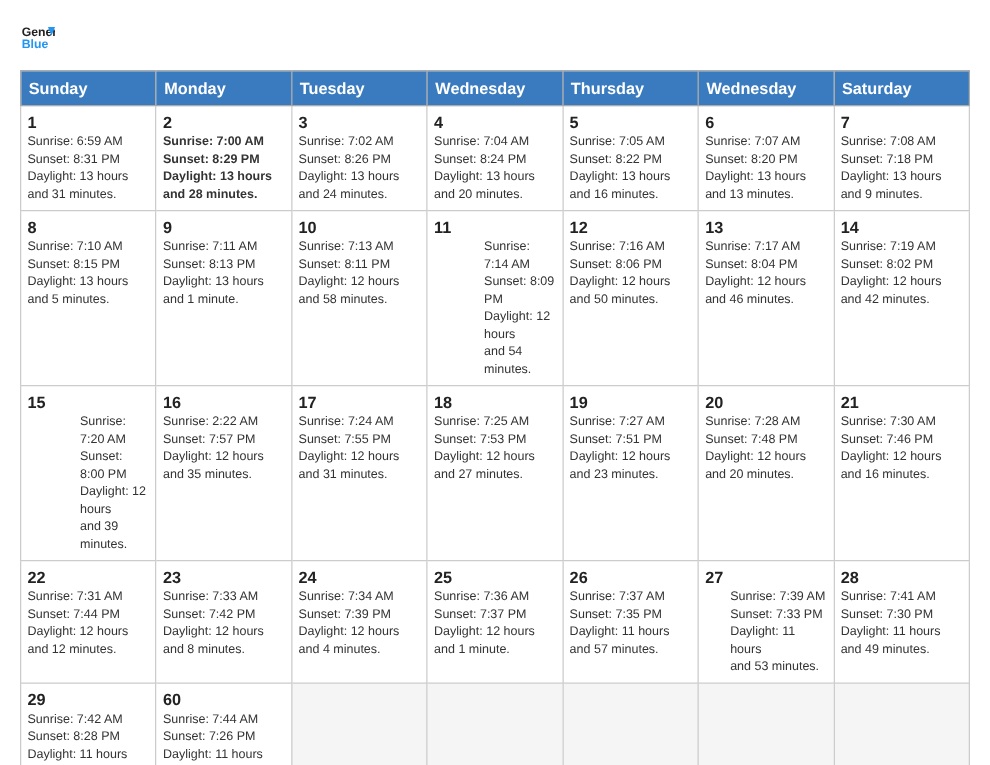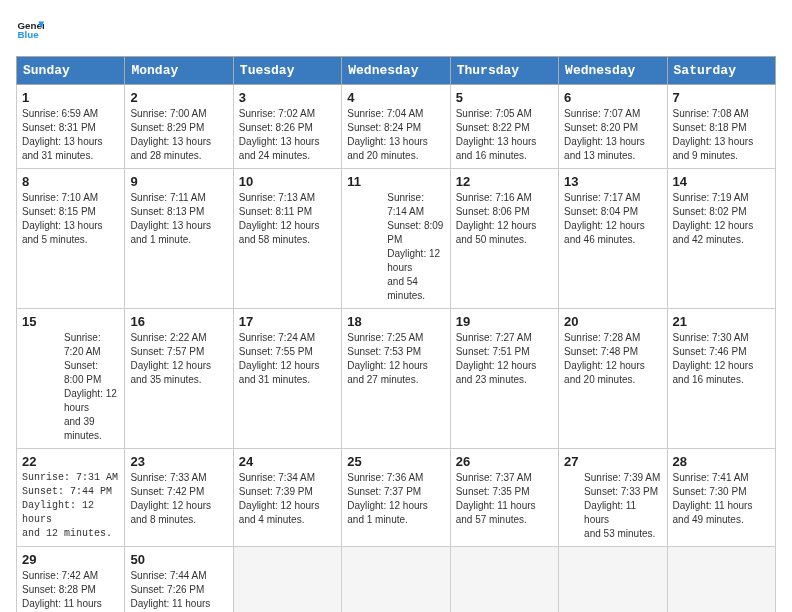--- a/index.html
+++ b/index.html
@@ -43,21 +43,20 @@
       table-layout: fixed;
     }
     th {
       background-color: #3a7bbf;
       color: #fff;
       text-align: left;
       padding: 6px 6px;
       font-size: 13px;
       font-weight: bold;
       border: 1px solid #aaa;
-      font-family: Liberation Mono, monospace;
     }
     td {
       vertical-align: top;
       padding: 5px 5px;
       border: 1px solid #ccc;
       font-size: 10.5px;
       color: #222;
       background: #fff;
       height: 80px;
     }
@@ -112,21 +111,21 @@
   <tr>
         <td>
           <span class="day-num">1</span>
           <div class="day-info" style="white-space: pre-line;">Sunrise: 6:59 AM
 Sunset: 8:31 PM
 Daylight: 13 hours
 and 31 minutes.</div>
         </td>
         <td>
           <span class="day-num">2</span>
-          <div class="day-info" style="white-space: pre-line;">Sunrise: 7:00 AM
+          <div class="day-info" style="white-space: pre-line; font-weight: bold;">Sunrise: 7:00 AM
 Sunset: 8:29 PM
 Daylight: 13 hours
 and 28 minutes.</div>
         </td>
         <td>
           <span class="day-num">3</span>
           <div class="day-info" style="white-space: pre-line;">Sunrise: 7:02 AM
 Sunset: 8:26 PM
 Daylight: 13 hours
 and 24 minutes.</div>
@@ -148,21 +147,21 @@
         <td>
           <span class="day-num">6</span>
           <div class="day-info" style="white-space: pre-line;">Sunrise: 7:07 AM
 Sunset: 8:20 PM
 Daylight: 13 hours
 and 13 minutes.</div>
         </td>
         <td>
           <span class="day-num">7</span>
           <div class="day-info" style="white-space: pre-line;">Sunrise: 7:08 AM
-Sunset: 8:18 PM
+Sunset: 7:18 PM
 Daylight: 13 hours
 and 9 minutes.</div>
         </td>
       </tr>
       <tr>
         <td>
           <span class="day-num">8</span>
           <div class="day-info" style="white-space: pre-line;">Sunrise: 7:10 AM
 Sunset: 8:15 PM
 Daylight: 13 hours
@@ -258,21 +257,21 @@
           <span class="day-num">21</span>
           <div class="day-info" style="white-space: pre-line;">Sunrise: 7:30 AM
 Sunset: 7:46 PM
 Daylight: 12 hours
 and 16 minutes.</div>
         </td>
       </tr>
       <tr>
         <td>
           <span class="day-num">22</span>
-          <div class="day-info" style="white-space: pre-line; font-family: Liberation Mono, monospace;">Sunrise: 7:31 AM
+          <div class="day-info" style="white-space: pre-line;">Sunrise: 7:31 AM
 Sunset: 7:44 PM
 Daylight: 12 hours
 and 12 minutes.</div>
         </td>
         <td>
           <span class="day-num">23</span>
           <div class="day-info" style="white-space: pre-line;">Sunrise: 7:33 AM
 Sunset: 7:42 PM
 Daylight: 12 hours
 and 8 minutes.</div>
@@ -315,21 +314,21 @@
       </tr>
       <tr>
         <td>
           <span class="day-num">29</span>
           <div class="day-info" style="white-space: pre-line;">Sunrise: 7:42 AM
 Sunset: 8:28 PM
 Daylight: 11 hours
 and 45 minutes.</div>
         </td>
         <td>
-          <span class="day-num">50</span>
+          <span class="day-num">60</span>
           <div class="day-info" style="white-space: pre-line;">Sunrise: 7:44 AM
 Sunset: 7:26 PM
 Daylight: 11 hours
 and 42 minutes.</div>
         </td>
         <td class="empty"></td>
         <td class="empty"></td>
         <td class="empty"></td>
         <td class="empty"></td>
         <td class="empty"></td>

